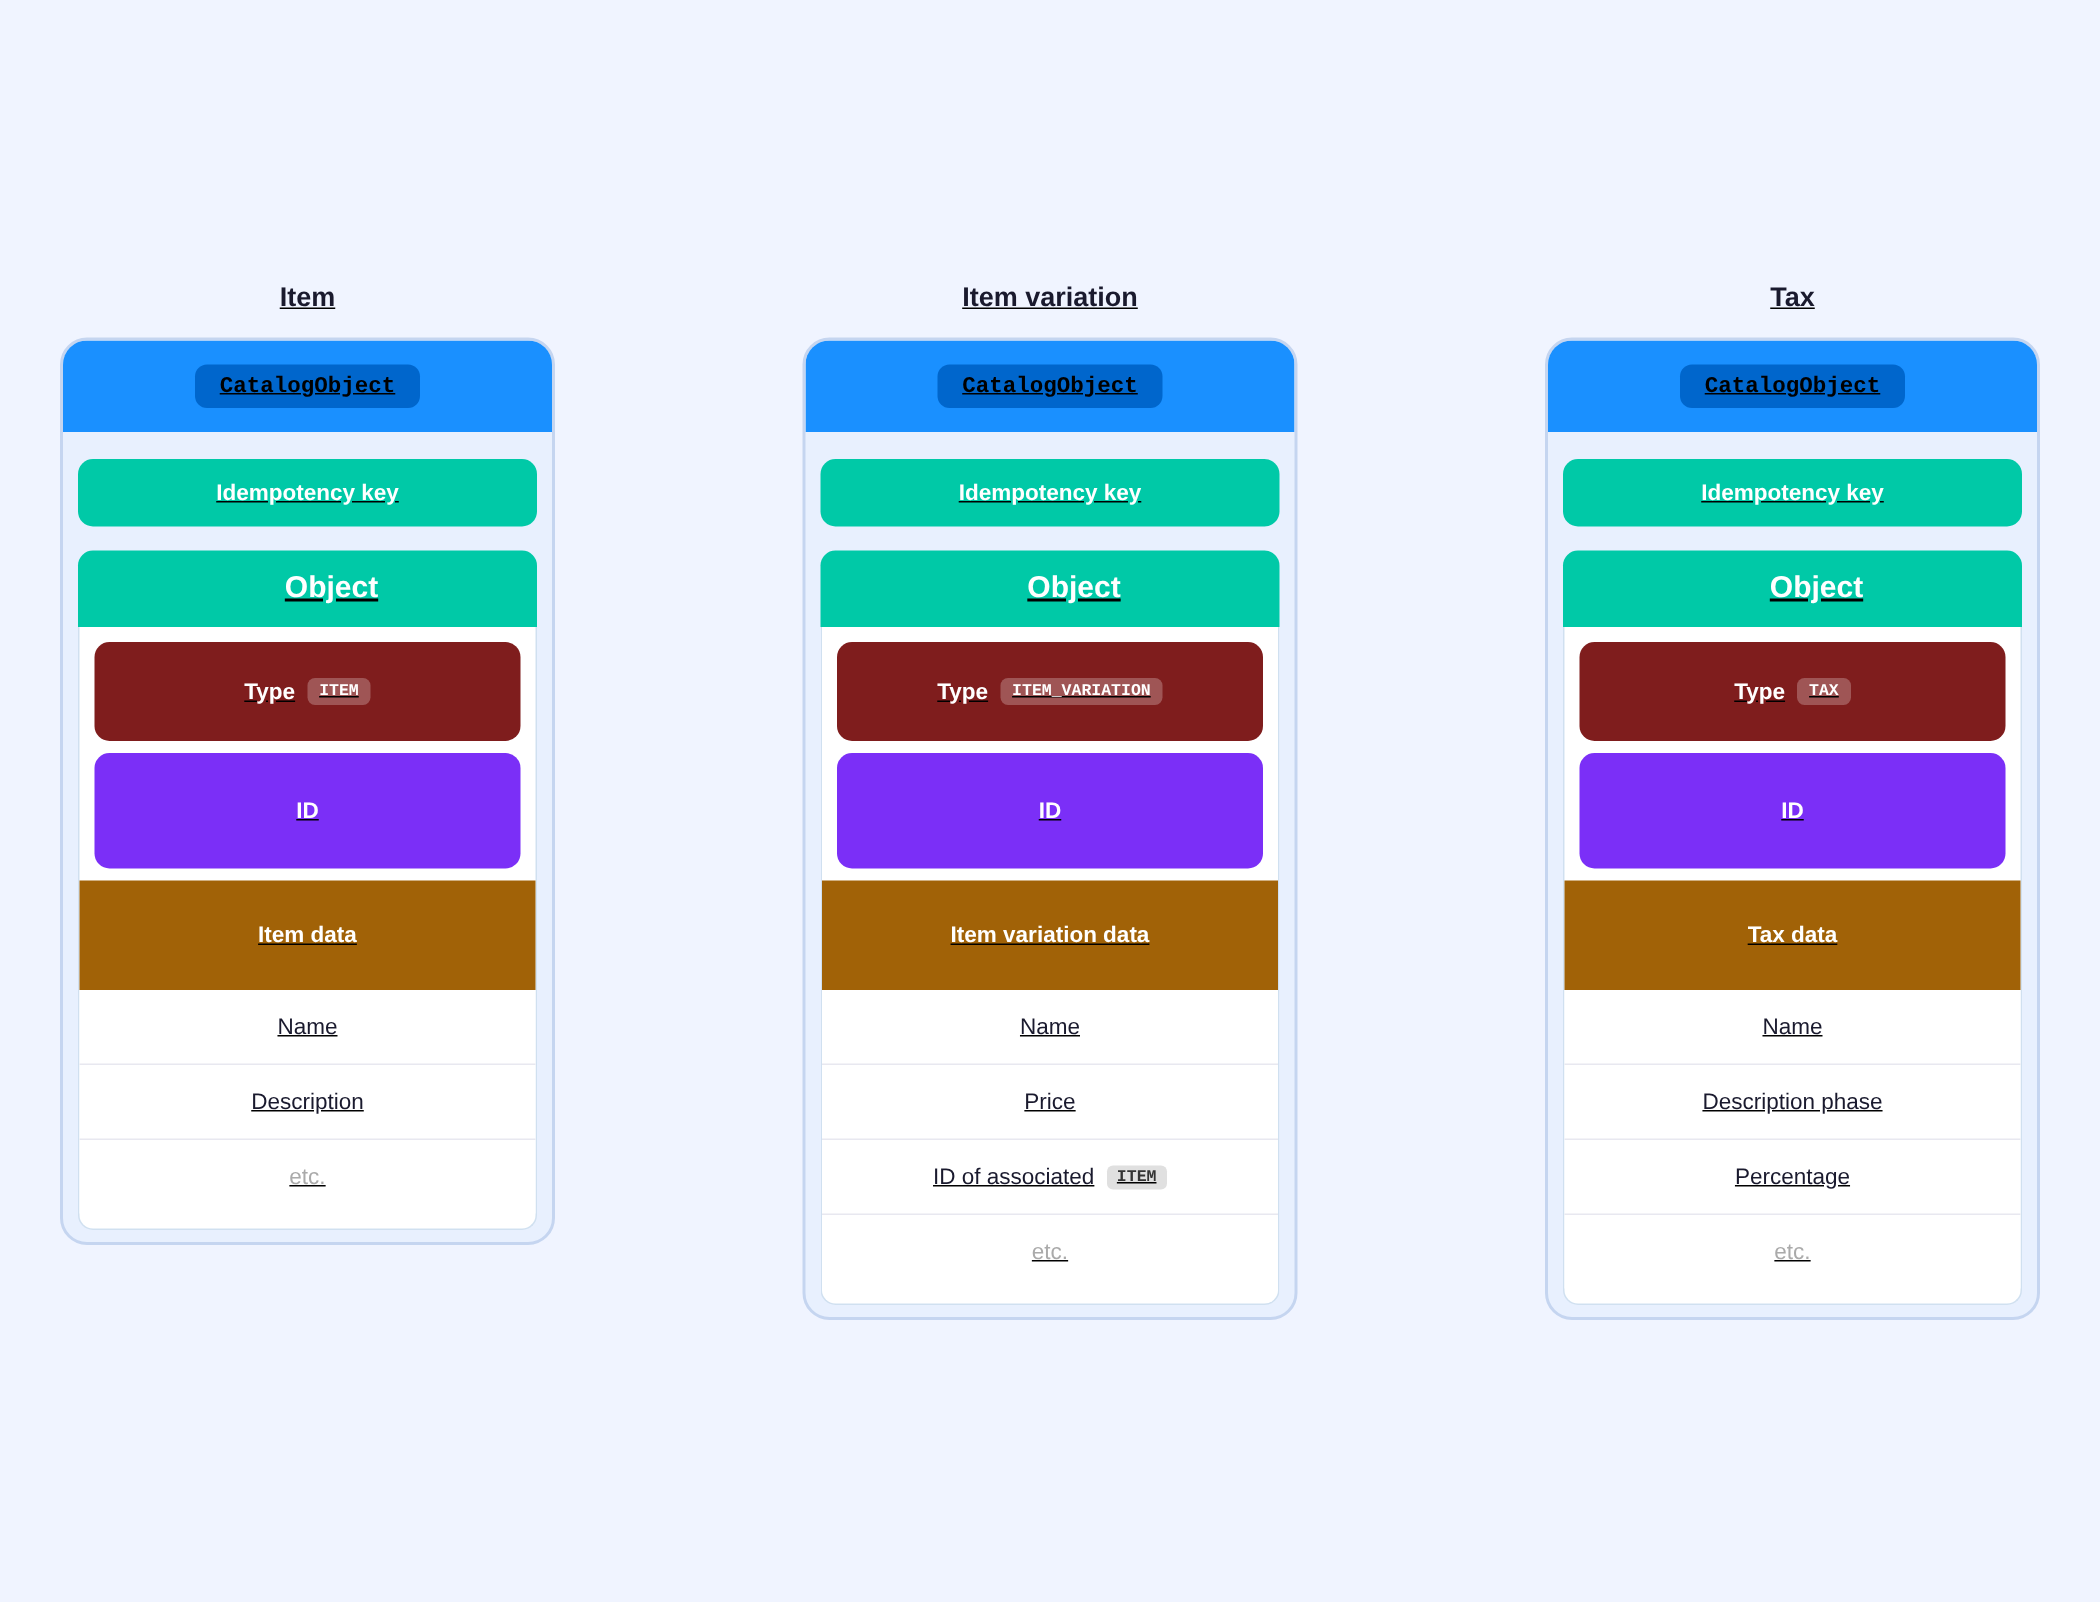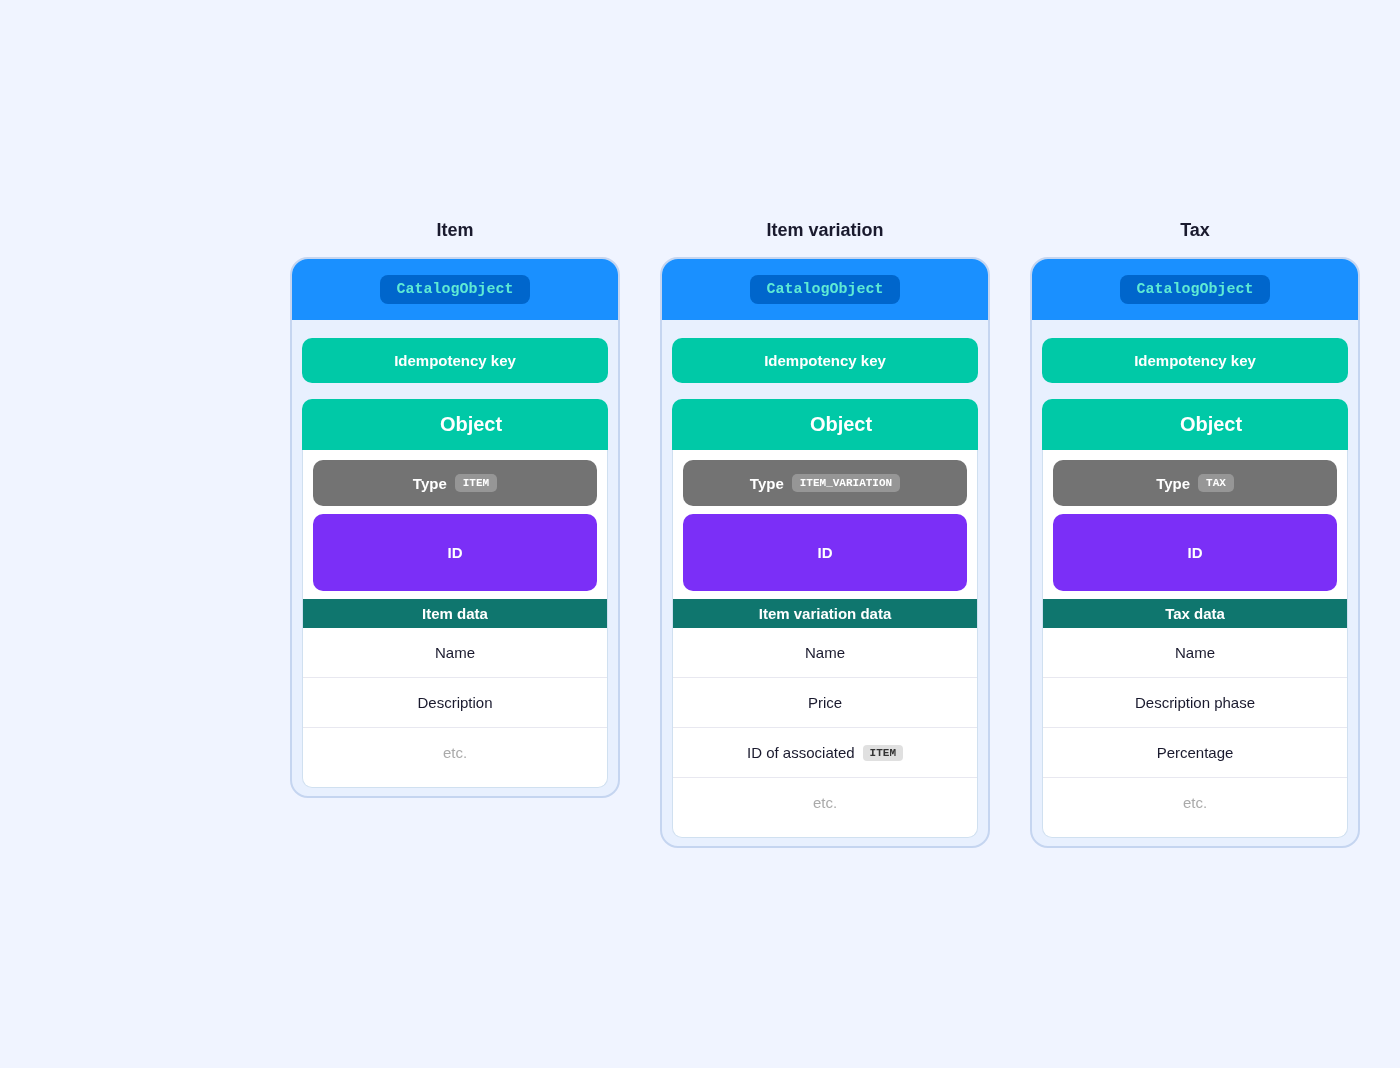--- a/index.html
+++ b/index.html
@@ -10,22 +10,23 @@
       justify-content: center;
       align-items: center;
       min-height: 1068px;
       width: 1400px;
       padding: 40px;
     }
     .page-container {
       display: flex;
       gap: 40px;
       align-items: flex-start;
-      justify-content: flex-end;
+      justify-content: space-between;
       width: 100%;
+      text-decoration: underline;
     }
     .column-wrapper {
       display: flex;
       flex-direction: column;
       align-items: center;
       gap: 12px;
     }
     .column-title {
       font-size: 18px;
       font-weight: 600;
@@ -62,21 +63,21 @@
     
     .catalog-header {
       background: #1a90ff;
       padding: 16px;
       display: flex;
       justify-content: center;
       align-items: center;
     }
     .catalog-badge {
       background: #0066cc;
-      color: #5eead4;
+      color: #000000;
       font-size: 15px;
       font-weight: 700;
       padding: 6px 16px;
       border-radius: 8px;
       font-family: 'Courier New', monospace;
     }
 
     
     .idempotency-row {
       background: #00c9a7;
@@ -116,23 +117,23 @@
       border-top: none;
       border-radius: 0 0 10px 10px;
       padding: 10px;
       display: flex;
       flex-direction: column;
       gap: 8px;
     }
 
     
     .type-row {
-      background: #737373;
+      background: #7f1d1d;
       border-radius: 10px;
-      padding: 14px 16px;
+      padding: 24px 16px;
       display: flex;
       justify-content: center;
       align-items: center;
       gap: 8px;
     }
     .type-label-text {
       color: white;
       font-size: 15px;
       font-weight: 600;
     }
@@ -155,23 +156,23 @@
       justify-content: center;
     }
     .id-label {
       color: white;
       font-size: 15px;
       font-weight: 600;
     }
 
     
     .data-section-header {
-      background: #0f766e;
+      background: #a16207;
       border-radius: 10px 10px 0 0;
-      padding: 6px 16px;
+      padding: 28px 16px;
       display: flex;
       justify-content: center;
     }
     .data-section-label {
       color: white;
       font-size: 15px;
       font-weight: 600;
     }
     .data-row {
       padding: 16px 16px;

